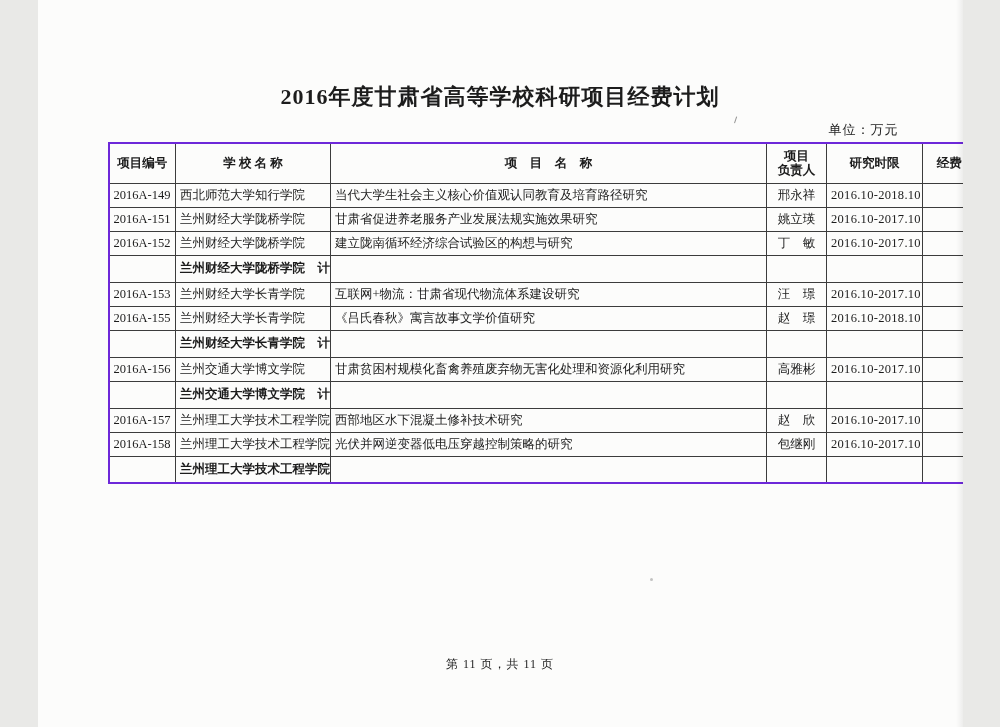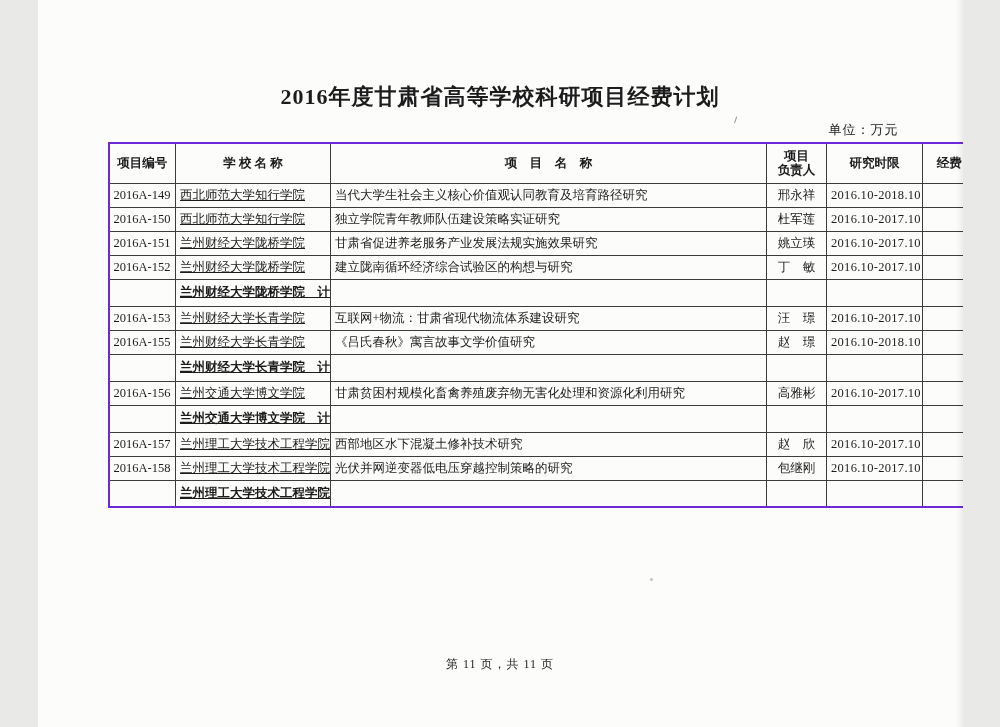--- a/index.html
+++ b/index.html
@@ -36,21 +36,21 @@
     padding:0 4px;
     overflow:hidden;
     white-space:nowrap;
   }
   thead tr{height:40px;}
   th{font-weight:700;text-align:center;font-size:13px;}
   th.h-leader{font-size:12px;line-height:1.15;padding:0 2px;}
   tr.datarow{height:24px;}
   tr.subtotal{height:27px;}
   .c-no{text-align:left;font-size:12.5px;}
-  .c-school{text-align:left;padding-left:5px;text-decoration:underline;}
+  .c-school{text-align:left;padding-left:5px;}
   .c-project{text-align:left;padding-left:6px;}
   .c-leader{text-align:center;padding:0 2px;}
   .c-period{text-align:center;letter-spacing:0.3px;}
   .c-funds{text-align:right;padding-right:13px;}
   tr.subtotal .c-school{font-weight:700;}
   tr.subtotal .c-funds{vertical-align:bottom;padding-bottom:2px;}
   .footer{
     position:absolute;top:656px;left:0;width:100%;
     text-align:center;font-size:12px;letter-spacing:1px;
   }
@@ -100,28 +100,20 @@
     <tbody>
         <tr class="datarow">
           <td class="c-no">2016A-149</td>
           <td class="c-school">西北师范大学知行学院</td>
           <td class="c-project">当代大学生社会主义核心价值观认同教育及培育路径研究</td>
           <td class="c-leader">邢永祥</td>
           <td class="c-period">2016.10-2018.10</td>
           <td class="c-funds">1</td>
         </tr>
         <tr class="datarow">
-          <td class="c-no">2016A-150</td>
-          <td class="c-school">西北师范大学知行学院</td>
-          <td class="c-project">独立学院青年教师队伍建设策略实证研究</td>
-          <td class="c-leader">杜军莲</td>
-          <td class="c-period">2016.10-2017.10</td>
-          <td class="c-funds">1</td>
-        </tr>
-        <tr class="datarow">
           <td class="c-no">2016A-151</td>
           <td class="c-school">兰州财经大学陇桥学院</td>
           <td class="c-project">甘肃省促进养老服务产业发展法规实施效果研究</td>
           <td class="c-leader">姚立瑛</td>
           <td class="c-period">2016.10-2017.10</td>
           <td class="c-funds">1</td>
         </tr>
         <tr class="datarow">
           <td class="c-no">2016A-152</td>
           <td class="c-school">兰州财经大学陇桥学院</td>

